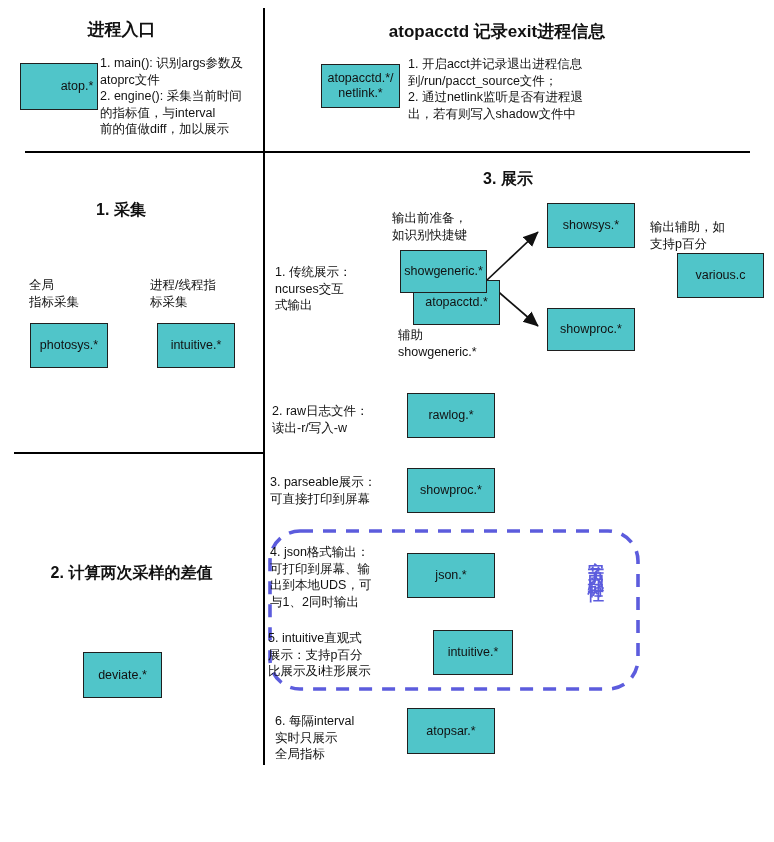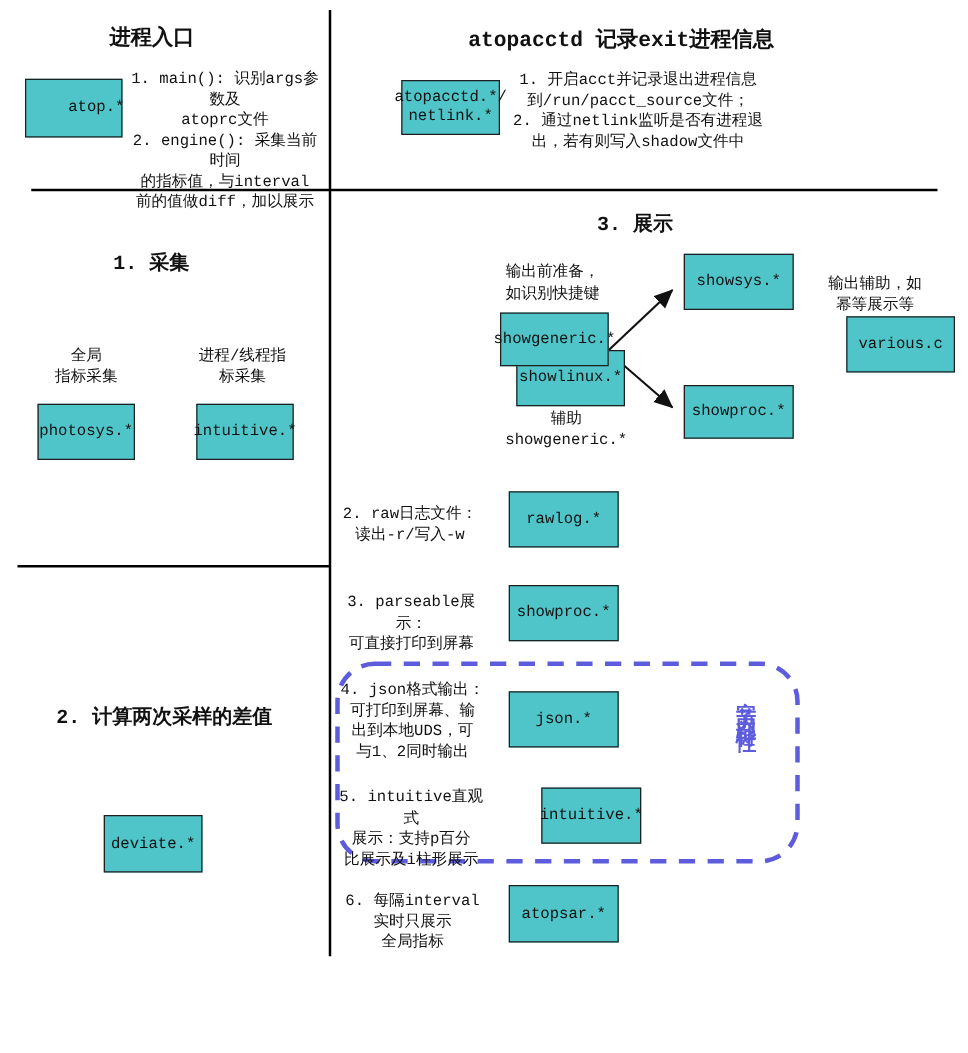--- a/index.html
+++ b/index.html
@@ -1,24 +1,24 @@
 <!DOCTYPE html>
 <html><head>
 <meta charset="utf-8">
 <style>
   html,body{margin:0;padding:0;background:#fff;}
   .canvas{position:relative;width:774px;height:842px;background:#ffffff;
-          font-family:Liberation Mono, monospace;color:#111;overflow:hidden;}
+          font-family:Liberation Sans, sans-serif;color:#111;overflow:hidden;}
   .tbox{position:absolute;background:#50c5c9;border:1.5px solid #1f1f1f;
         display:flex;align-items:center;justify-content:center;text-align:center;
         font-size:12.5px;line-height:15px;white-space:pre-line;box-sizing:border-box;}
   .hdr{position:absolute;font-weight:bold;text-align:center;white-space:pre-line;}
   .hdr-big{font-size:17px;}
   .hdr-mid{font-size:16px;}
-  .note{position:absolute;font-size:12.5px;line-height:16.5px;text-align:center;white-space:pre-line;}
+  .note{position:absolute;font-size:12.5px;line-height:16.5px;white-space:pre-line;}
   .vline,.hline{position:absolute;background:#000;}
   .vtext{position:absolute;writing-mode:vertical-lr;text-orientation:upright;
          font-weight:bold;font-size:16px;letter-spacing:5px;color:#5c5cdd;}
   svg.overlay{position:absolute;left:0;top:0;pointer-events:none;}
 </style>
 </head>
 <body>
 
 <div class="canvas">
 
@@ -61,31 +61,34 @@
   <div class="tbox" style="left:30px;top:323px;width:78px;height:45px;">photosys.*</div>
   <div class="tbox" style="left:157px;top:323px;width:78px;height:45px;">intuitive.*</div>
 
   <div class="hdr hdr-mid" style="left:14px;top:563px;width:235px;">2. 计算两次采样的差值</div>
   <div class="tbox" style="left:83px;top:652px;width:79px;height:46px;">deviate.*</div>
 
   <div class="hdr hdr-mid" style="left:428px;top:169px;width:160px;">3. 展示</div>
 
   <div class="note" style="left:392px;top:210px;width:100px;">输出前准备，
 如识别快捷键</div>
+  <div class="note" style="left:275px;top:264px;width:104px;">1. 传统展示：
+ncurses交互
+式输出</div>
 
-  <div class="tbox" style="left:413px;top:280px;width:87px;height:45px;z-index:1;">showlinux.*</div>
+  <div class="tbox" style="left:413px;top:280px;width:87px;height:45px;z-index:1;">atopacctd.*</div>
   <div class="tbox" style="left:400px;top:250px;width:87px;height:43px;z-index:2;">showgeneric.*</div>
   <div class="note" style="left:398px;top:327px;width:110px;">辅助
 showgeneric.*</div>
 
   <div class="tbox" style="left:547px;top:203px;width:88px;height:45px;">showsys.*</div>
   <div class="tbox" style="left:547px;top:308px;width:88px;height:43px;">showproc.*</div>
 
   <div class="note" style="left:650px;top:219px;width:100px;">输出辅助，如
-幂等展示等</div>
+支持p百分</div>
   <div class="tbox" style="left:657px;top:253px;width:87px;height:45px;margin-left:20px;">various.c</div>
 
   <div class="note" style="left:272px;top:403px;width:112px;">2. raw日志文件：
 读出-r/写入-w</div>
   <div class="tbox" style="left:407px;top:393px;width:88px;height:45px;">rawlog.*</div>
 
   <div class="note" style="left:270px;top:474px;width:118px;">3. parseable展示：
 可直接打印到屏幕</div>
   <div class="tbox" style="left:407px;top:468px;width:88px;height:45px;">showproc.*</div>
 

